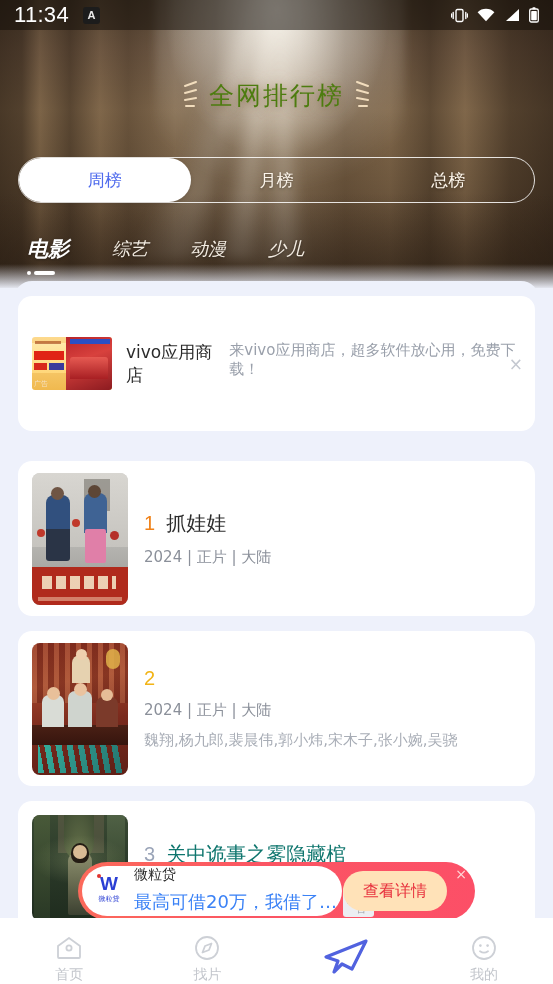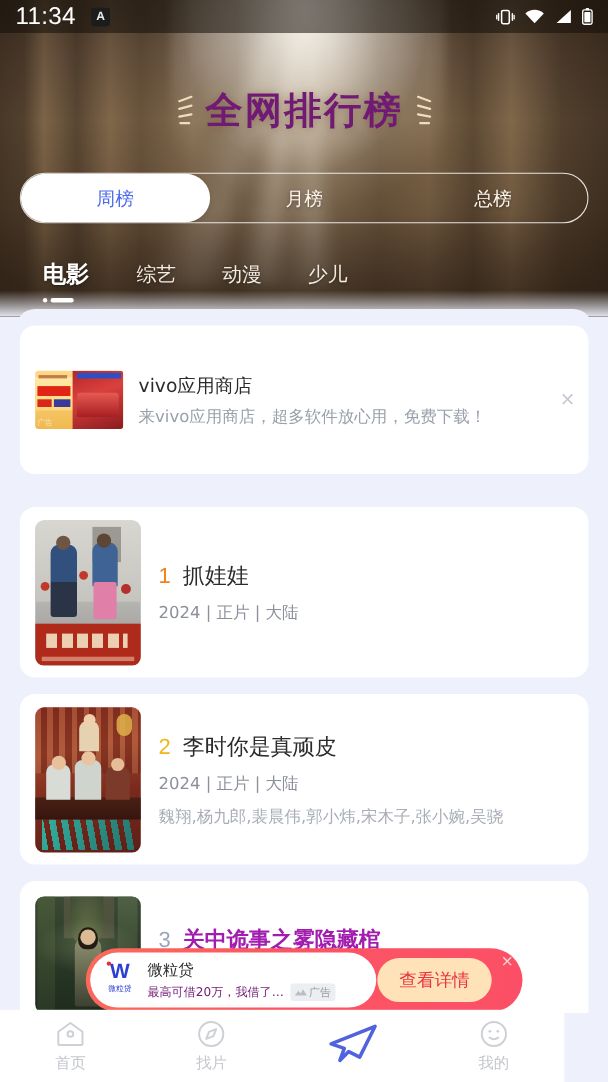--- a/index.html
+++ b/index.html
@@ -73,22 +73,22 @@
   .sb-right { margin-left:auto; display:flex; align-items:center; gap:9px; }
   .sb-right svg { display:block; }
 
   
   .hero-title {
     position:absolute; left:0; top:78px; width:553px;
     display:flex; align-items:center; justify-content:center; gap:10px;
     z-index:4;
   }
   .hero-title .ttxt {
-    font-size:34px; letter-spacing:2px; font-weight:700;
-    color:#701a75;
+    font-size:25px; letter-spacing:2px; font-weight:400;
+    color:#4d7c0f;
     text-shadow:0 2px 10px rgba(80,50,20,.55), 0 0 16px rgba(255,230,190,.35);
   }
   .laurel { width:20px; height:34px; opacity:.95; }
 
   
   .segment {
     position:absolute; left:18px; top:157px; width:517px; height:46px;
     border:1px solid rgba(255,255,255,.85);
     border-radius:23px; display:flex; align-items:center; z-index:4;
   }
@@ -98,21 +98,21 @@
   }
   .seg-item.active {
     background:#fff; border-radius:22px; color:#4f6bed;
     text-shadow:none; font-weight:500;
     box-shadow:0 1px 4px rgba(0,0,0,.12);
   }
 
   
   .cats {
     position:absolute; left:0; top:224px; width:553px; height:50px;
-    display:flex; align-items:center; padding-left:39px; gap:0; z-index:4;
+    display:flex; align-items:center; padding-left:27px; gap:0; z-index:4;font-style:italic;
   }
   .cat {
     position:relative; font-size:18px; color:#f3ece2;
     padding:0 21px; text-shadow:0 1px 3px rgba(0,0,0,.4);
     white-space:nowrap;
   }
   .cat:first-child { padding-left:0; padding-right:22px; }
   .cat.active { font-size:21px; font-weight:bold; color:#ffffff; }
   .cat .ind {
     position:absolute; left:0; bottom:-12px;
@@ -154,21 +154,21 @@
   .ad-thumb .prod:after {
     content:""; position:absolute; left:4px; top:20px; width:38px; height:22px;
     background:linear-gradient(180deg,#e65a52,#a81f23);
     border-radius:3px 3px 0 0;
   }
   .ad-thumb .bluebar { position:absolute; right:2px; top:2px; width:40px; height:5px; background:#2b4fc4; }
   .ad-thumb .gg {
     position:absolute; left:2px; bottom:1px; font-size:7px; color:#f5e0c0;
     font-family:"DejaVu Sans",sans-serif;
   }
-  .ad-text { margin-left:14px; display:flex; flex-direction:column; gap:8px; }
+  .ad-text { margin-left:14px; display:flex; flex-direction:row; gap:8px; }
   .ad-title { font-size:17px; color:#2b2b2b; }
   .ad-sub { font-size:15px; color:#9aa0ab; }
   .ad-close {
     position:absolute; right:12px; top:50%; transform:translateY(-50%);
     font-size:17px; color:#c4c8d0; line-height:1;
   }
 
   
   .rank-card {
     position:absolute; left:18px; width:517px; height:155px;
@@ -231,21 +231,21 @@
   .p3 .hair { position:absolute; left:39px; top:28px; width:18px; height:20px; border-radius:50% 50% 40% 40%; background:#241c14; }
   .p3 .glow3 { position:absolute; left:0; top:20px; width:96px; height:50px; background:radial-gradient(ellipse at 50% 50%, rgba(190,200,140,.25), rgba(0,0,0,0) 70%); }
 
   .rank-info { margin-left:16px; display:flex; flex-direction:column; gap:11px; flex:1; min-width:0; }
   .rank-head { display:flex; align-items:baseline; gap:11px; }
   .rank-num { font-size:20px; font-family:"Liberation Sans",sans-serif; }
   .rank-num.c1 { color:#f08219; }
   .rank-num.c2 { color:#f2b417; }
   .rank-num.c3 { color:#9aa4b8; }
   .rank-title { font-size:20px; color:#2b2b2b; font-weight:500; }
-  .rank-title.muted { color:#a21caf; font-weight:700; }
+  .rank-title.muted { color:#0f766e; font-weight:400; }
   .rank-meta { font-size:15px; color:#8b909a; }
   .rank-cast { font-size:15px; color:#a8adb6; white-space:nowrap; overflow:hidden; text-overflow:ellipsis; max-width:390px; }
 
   
   .floatad {
     position:absolute; left:78px; top:862px; width:397px; height:58px;
     border-radius:29px; z-index:9;
     background:linear-gradient(100deg,#fc6a5a 0%,#fb5563 45%,#fc4f67 100%);
     display:flex; align-items:center;
   }
@@ -260,41 +260,41 @@
   }
   .fa-logo .w {
     font-size:19px; font-weight:bold; color:#2b3fd4; line-height:19px;
     font-family:"Liberation Sans",sans-serif;
   }
   .fa-logo .dot { position:absolute; left:5px; top:0px; width:4px; height:4px; border-radius:50%; background:#e0332f; }
   .fa-logo .lg { font-size:7px; color:#2b3fd4; margin-top:1px; }
   .fa-body { margin-left:8px; display:flex; flex-direction:column; gap:3px; }
   .fa-title { font-size:14px; color:#2b2b2b; }
   .fa-sub-row { display:flex; align-items:center; gap:6px; }
-  .fa-sub { font-size:11px; color:#701a75; white-space:nowrap; }
+  .fa-sub { font-size:18px; color:#3b82f6; white-space:nowrap; }
   .fa-badge {
     display:flex; align-items:center; gap:2px;
     background:#eceef2; border-radius:3px; padding:1px 4px;
     font-size:10px; color:#9aa0a8;
   }
   .fa-btn {
     position:absolute; right:28px; top:9px; width:104px; height:40px;
     border-radius:20px; background:#ffe2b8; color:#e8343f;
     display:flex; align-items:center; justify-content:center;
     font-size:16px; font-weight:500;
   }
   .fa-close {
     position:absolute; right:8px; top:5px; font-size:14px; color:#ffd9d9; line-height:1;
   }
 
   
   .bottomnav {
-    position:absolute; left:0; bottom:0; width:513px; height:66px;
+    position:absolute; left:0; bottom:0; width:553px; height:66px;
     background:#fff; z-index:10;
-    display:flex; align-items:center;
+    display:flex; align-items:flex-end;
   }
   .nav-item {
     flex:1; display:flex; flex-direction:column; align-items:center; gap:5px;
   }
   .nav-label { font-size:14px; color:#c3c6cc; }
   .nav-item.active .nav-label { color:#2b2b2b; }
   .nav-ico { width:26px; height:26px; display:flex; align-items:center; justify-content:center; }
   .center-ico { width:62px; height:44px; display:flex; align-items:center; justify-content:center; }
 </style>
 </head>
@@ -435,21 +435,20 @@
       <span class="f1h"></span>
     <span class="f2"></span>
       <span class="f2h"></span>
     <span class="f3"></span>
       <span class="f3h"></span>
     <span class="title2"></span>
   </div>
   <div class="rank-info">
     <div class="rank-head">
       <span class="rank-num c2">2</span>
-      <span class="rank-title">李时你是真顽皮</span>
     </div>
     <span class="rank-meta">2024 | 正片 | 大陆</span>
     <span class="rank-cast">魏翔,杨九郎,裴晨伟,郭小炜,宋木子,张小婉,吴骁</span>
   </div>
 </div>
 
 <div class="rank-card r3">
   <div class="poster p3">
     <span class="ruin"></span>
       <span class="tree"></span>

